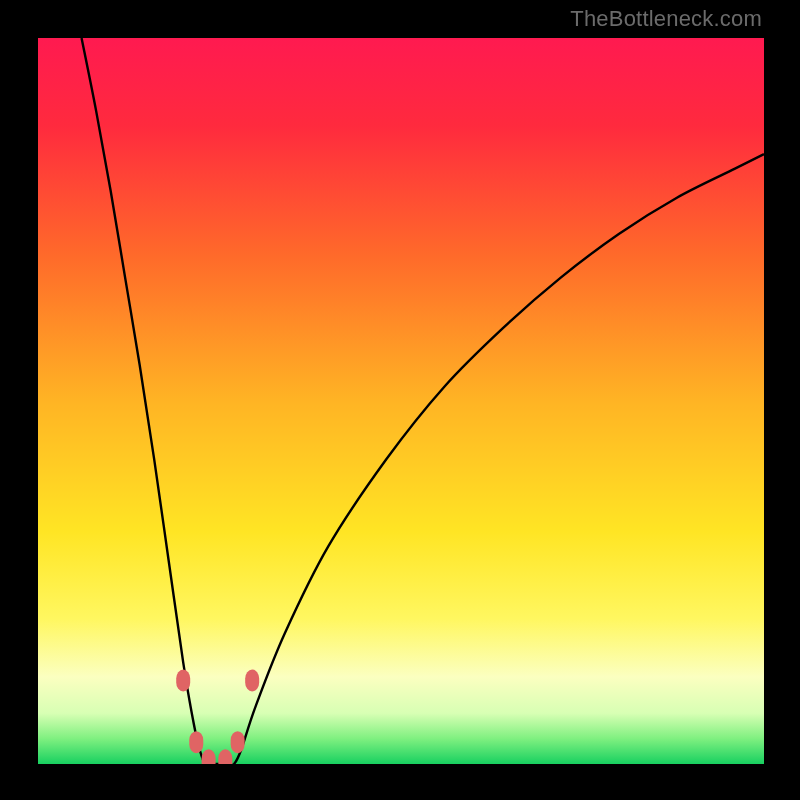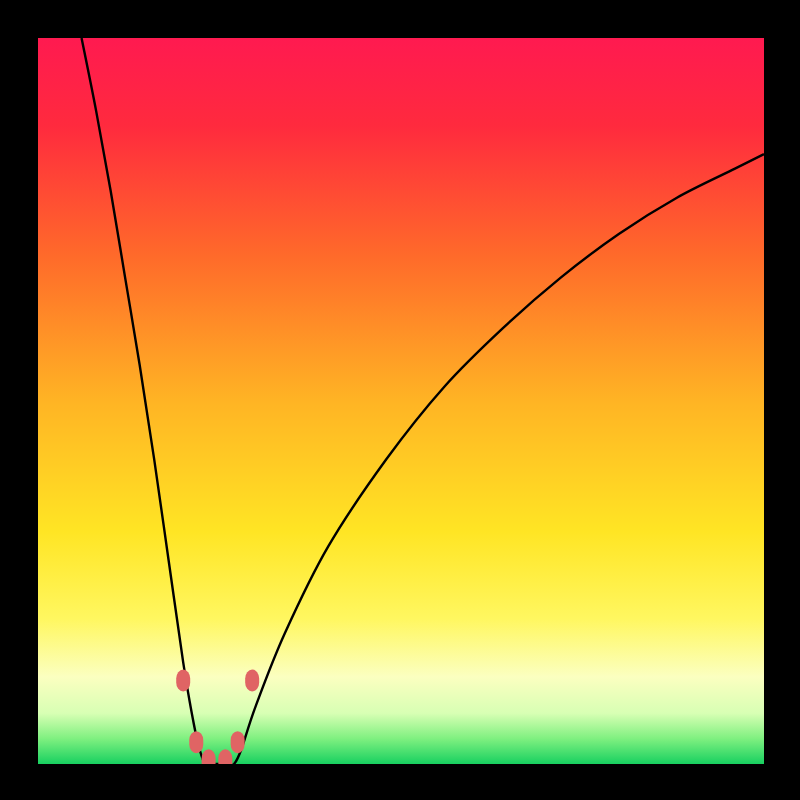--- a/index.html
+++ b/index.html
@@ -7,20 +7,21 @@
   .frame { position: absolute; top: 0; left: 0; width: 800px; height: 800px; background: #000; }
   .plot-area { position: absolute; top: 38px; left: 38px; width: 726px; height: 726px; }
   .gradient { position: absolute; top: 0; left: 0; width: 100%; height: 100%; }
   .curve-svg { position: absolute; top: 0; left: 0; width: 100%; height: 100%; }
   .watermark { position: absolute; top: 6px; right: 38px; color: #6b6b6b; font-size: 22px; font-weight: 500; letter-spacing: 0.2px; }
 </style>
 </head>
 <body>
 
 <div class="frame">
+  <div class="watermark">TheBottleneck.com</div>
   <div class="plot-area">
     <svg class="gradient" viewBox="0 0 726 726" preserveAspectRatio="none">
       <defs>
         <linearGradient id="bg-grad" x1="0" y1="0" x2="0" y2="1">
             <stop offset="0%" stop-color="#ff1a50"></stop>
             <stop offset="12%" stop-color="#ff2a3e"></stop>
             <stop offset="30%" stop-color="#ff6a2a"></stop>
             <stop offset="50%" stop-color="#ffb424"></stop>
             <stop offset="68%" stop-color="#ffe524"></stop>
             <stop offset="80%" stop-color="#fff760"></stop>

